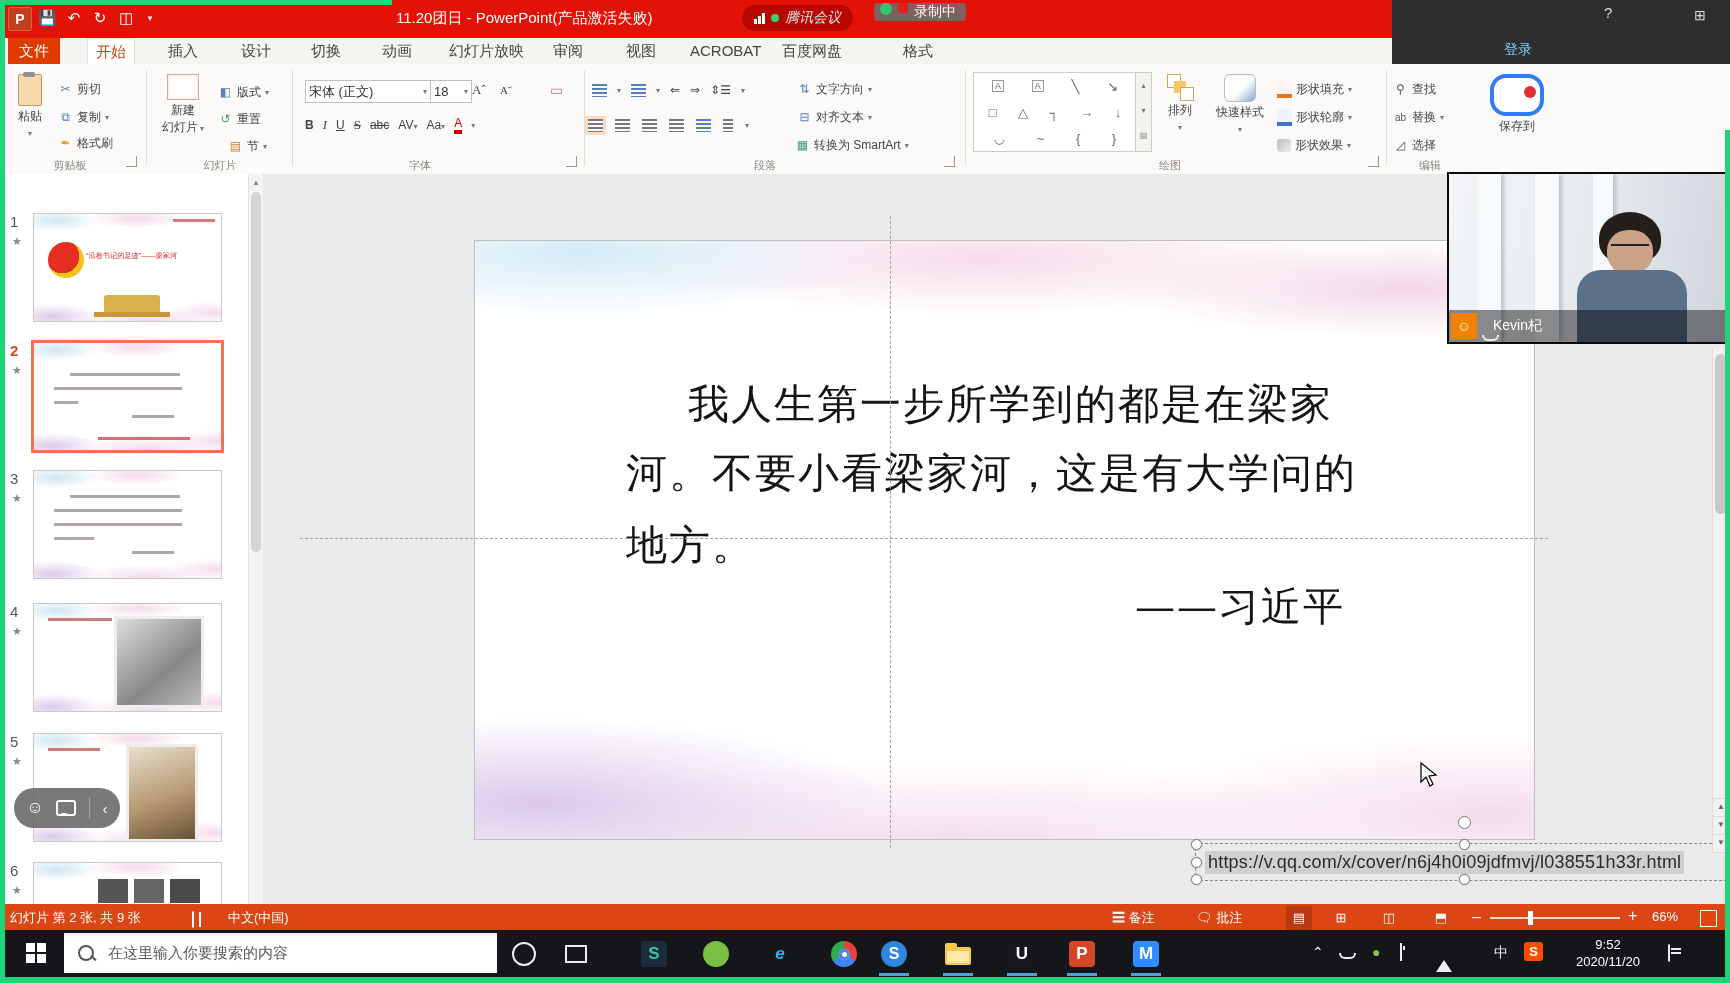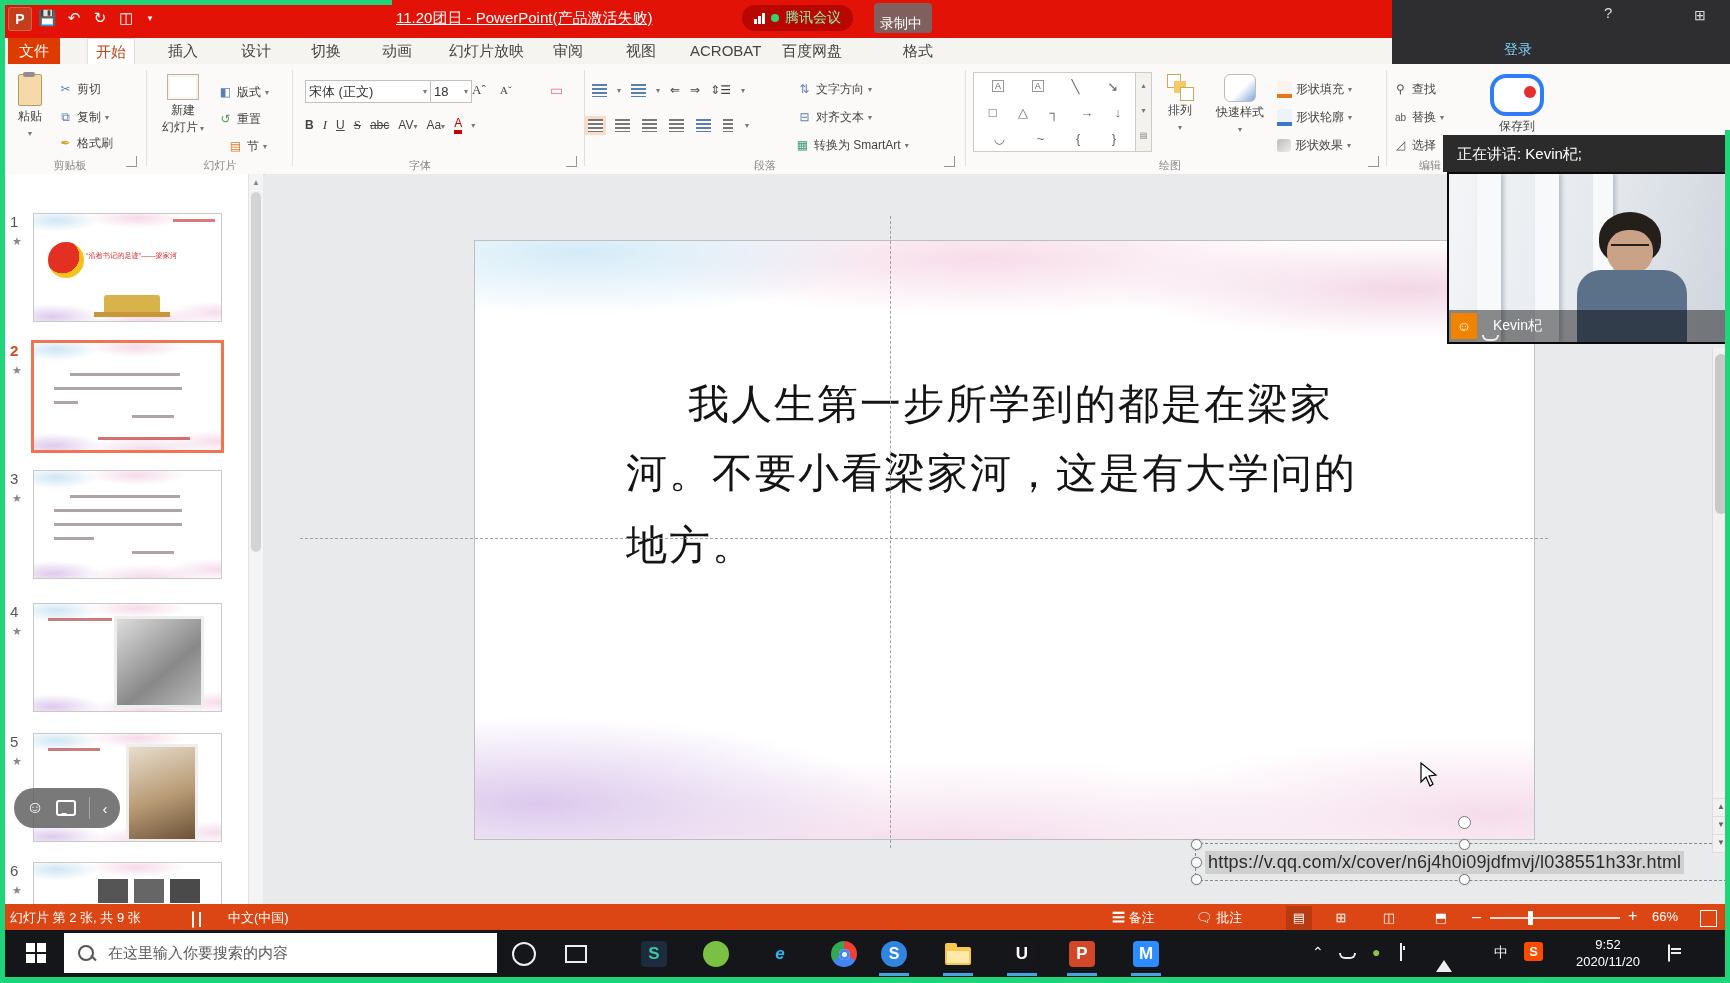--- a/index.html
+++ b/index.html
@@ -3,27 +3,27 @@
 <meta charset="utf-8">
 <style>
   html,body{margin:0;padding:0;background:#000;}
   body{width:1730px;height:983px;overflow:hidden;font-family:"Liberation Sans",sans-serif;}
   #screen{position:absolute;left:0;top:0;width:1730px;height:983px;background:#e8eaec;overflow:hidden;}
   .abs{position:absolute;}
   
   #titlebar{left:0;top:0;width:1392px;height:38px;background:#e31207;}
   .qat-ic{position:absolute;top:8px;width:20px;height:20px;color:#fff;font-size:15px;line-height:20px;text-align:center;}
   #ppt-logo{left:8px;top:7px;width:22px;height:22px;background:#c43e1c;border:1px solid #fff3;border-radius:3px;color:#fff;font-weight:bold;font-size:14px;line-height:22px;text-align:center;}
-  #tb-title{position:absolute;left:396px;top:9px;color:#fff;font-size:15px;white-space:nowrap;text-decoration:underline;}
+  #tb-title{position:absolute;left:396px;top:9px;color:#fff;font-size:15px;white-space:nowrap;}
   #meet-pill{position:absolute;left:742px;top:5px;height:26px;border-radius:14px;background:#b80600;display:flex;align-items:center;padding:0 12px;gap:6px;}
   #meet-pill .bars{display:flex;align-items:flex-end;gap:1px;}
   #meet-pill .bars i{display:block;width:3px;background:#fff;}
   #meet-dot{width:8px;height:8px;border-radius:50%;background:#2ed573;}
-  #meet-pill span{color:#86efac;font-size:14px;}
-  #rec-pill{position:absolute;left:874px;top:3px;height:30px;border-radius:4px;background:rgba(110,110,110,.85);display:flex;align-items:center;padding:0 10px 0 6px;gap:6px;flex-direction:column;}
+  #meet-pill span{color:#e5e5e5;font-size:14px;font-style:italic;}
+  #rec-pill{position:absolute;left:874px;top:3px;height:18px;border-radius:4px;background:rgba(110,110,110,.85);display:flex;align-items:flex-start;padding:0 10px 0 6px;gap:6px;}
   #rec-pill .gdot{width:12px;height:12px;border-radius:50%;background:#31c46a;}
   #rec-pill .rdot{width:10px;height:10px;border-radius:2px;background:#e02020;}
   #rec-pill span{color:#fff;font-size:14px;}
   
   #corner{left:1392px;top:0;width:338px;height:64px;background:#2e2e30;}
   #corner .help{position:absolute;left:212px;top:4px;color:#ddd;font-size:15px;}
   #corner .grid{position:absolute;left:302px;top:7px;color:#ddd;font-size:14px;}
   #corner .signin{position:absolute;left:112px;top:41px;color:#7dd3fc;font-size:14px;}
   
   #tabrow{left:0;top:38px;width:1392px;height:26px;background:#f6f4f1;border-bottom:1px solid #e3e0dc;}
@@ -514,20 +514,21 @@
       <span class="rnum" style="top: 542.1px;">7</span>
       <span class="rnum" style="top: 573.4px;">8</span>
       <span class="rnum" style="top: 604.7px;">9</span>
     </div>
 
   <div class="abs" id="canvas">
     <div id="slide">
       <div class="qline" style="left:151px;top:205px">河。不要小看梁家河，这是有大学问的</div>
       <div class="qline" style="left:213px;top:136px">我人生第一步所学到的都是在梁家</div>
       <div class="qline" style="left:151px;top:277px">地方。</div>
+      <div class="qline" style="left:660px;top:338px;font-size:40px">——习近平</div>
 
       <div id="urlbox">
         <span class="txt">https://v.qq.com/x/cover/n6j4h0i09jdfmvj/l038551h33r.html</span>
         <span class="hdl" style="left:-5px;top:-5px"></span>
         <span class="hdl" style="left:263px;top:-5px"></span>
 
         <span class="hdl" style="left:-5px;bottom:-5px"></span>
         <span class="hdl" style="left:263px;bottom:-5px"></span>
 
         <span class="hdl" style="left:-5px;top:13px"></span>
@@ -634,21 +635,20 @@
     <div class="trayic" style="left:1524px;top:12px">
         <span style="display:block;width:19px;height:19px;background:#ff4a00;border-radius:3px;color:#fff;font-size:13px;font-weight:bold;text-align:center;line-height:19px">S</span>
       </div>
     <div id="clock">
       <div>9:52</div>
       <div>2020/11/20</div>
     </div>
     <div class="trayic" style="left:1668px;top:15px"><span class="i-note"></span></div>
   </div>
 
-  <div class="abs" id="toast">正在讲话: Kevin杞;</div>
   <div class="abs" id="webcam">
     <div id="scene">
       <span class="pillar" style="left:28px"></span>
       <span class="pillar" style="left:86px"></span>
       <span class="pillar" style="left:144px;width:20px"></span>
       <span class="hair"></span>
         <span class="face"></span>
         <span class="glasses"></span>
         <span class="shirt"></span>
     </div>

